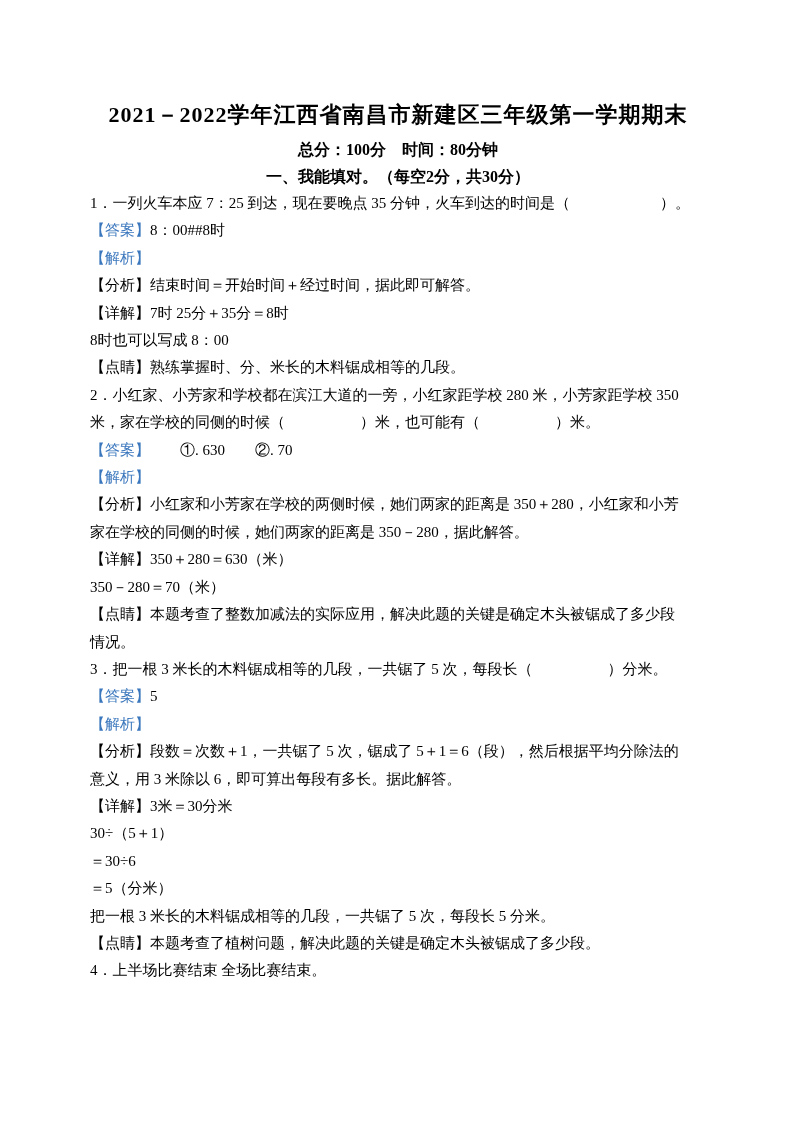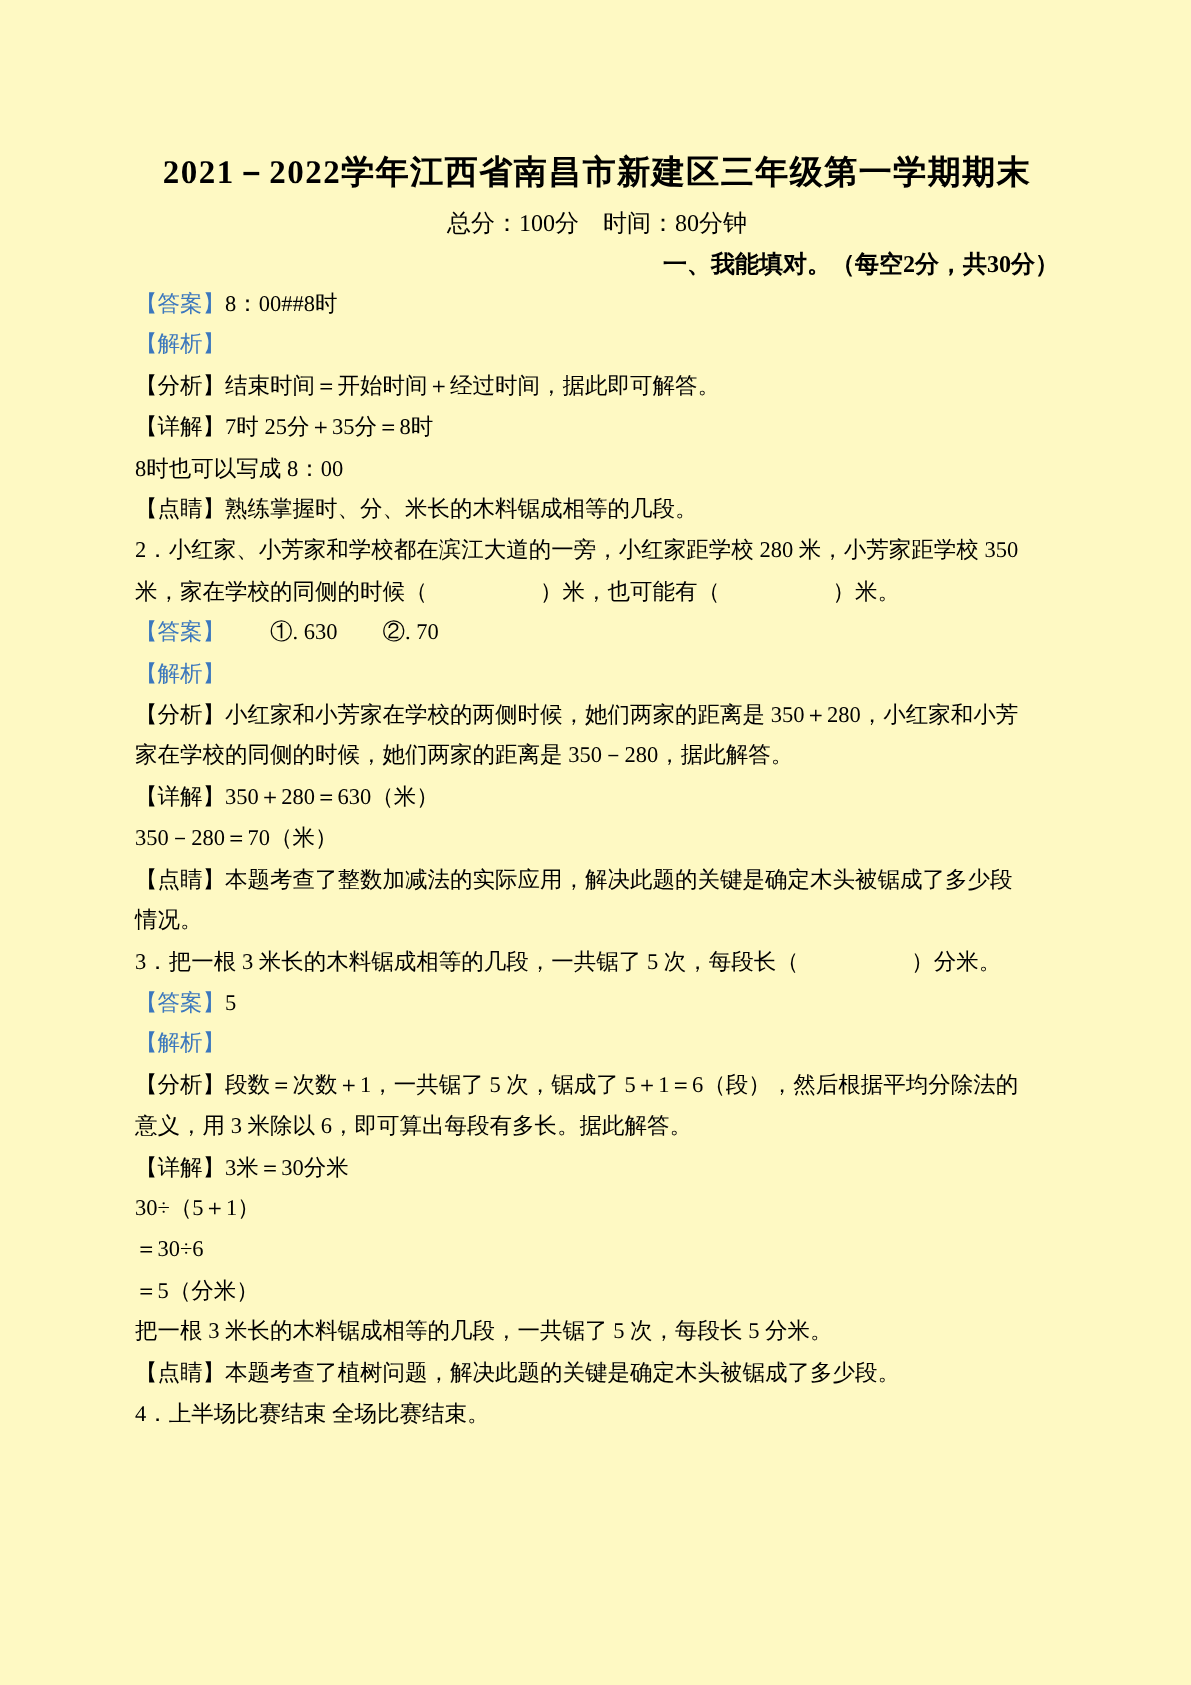--- a/index.html
+++ b/index.html
@@ -1,47 +1,47 @@
 <!DOCTYPE html>
 <html lang="zh" style="--label-blue: #3B77BD;"><head>
 <meta charset="utf-8">
 <style>
   html, body { margin: 0; padding: 0; background: #e8e8e8; }
   .page {
     position: relative;
     width: 794px;
     height: 1123px;
     margin: 0 auto;
-    background: #fef9c3;
+    background: #ffffff;
     box-sizing: border-box;
     padding: 92px 88px 0 90px;
     font-family: "Liberation Serif", "DejaVu Serif", serif;
     color: #000000;
     overflow: hidden;
   }
   .title {
     margin: 0;
     font-size: 22px;
     font-weight: bold;
     text-align: center;
     line-height: 46px;
     letter-spacing: 1px;
   }
   .meta {
     margin: 0;
     font-size: 16px;
-    font-weight: normal;
+    font-weight: bold;
     text-align: center;
     line-height: 24px;
   }
   .section-heading {
     margin: 2px 0 0 0;
     font-size: 16px;
     font-weight: bold;
-    text-align: right;
+    text-align: center;
     line-height: 26px;
   }
   .content { margin-top: 0; }
   .content p {
     margin: 0;
     font-size: 15px;
     line-height: 27.4px;
     white-space: pre-wrap;
   }
   .blue-label { color: var(--label-blue, #3B77BD); }
@@ -49,20 +49,21 @@
 </head>
 <body>
 
 <div class="page">
   <h1 class="title">
     <div>2021－2022学年江西省南昌市新建区三年级第一学期期末</div>
   </h1>
   <p class="meta">总分：100分　时间：80分钟</p>
   <h2 class="section-heading">一、我能填对。（每空2分，共30分）</h2>
   <div class="content" id="content-lines">
+      <p><span>1．一列火车本应 7：25 到达，现在要晚点 35 分钟，火车到达的时间是（　　　　　　）。</span></p>
       <p><span class="blue-label">【答案】</span><span>8：00##8时</span></p>
       <p><span class="blue-label">【解析】</span><span></span></p>
       <p><span>【分析】结束时间＝开始时间＋经过时间，据此即可解答。</span></p>
       <p><span>【详解】7时 25分＋35分＝8时</span></p>
       <p><span>8时也可以写成 8：00</span></p>
       <p><span>【点睛】熟练掌握时、分、米长的木料锯成相等的几段。</span></p>
       <p><span>2．小红家、小芳家和学校都在滨江大道的一旁，小红家距学校 280 米，小芳家距学校 350</span></p>
       <p><span>米，家在学校的同侧的时候（　　　　　）米，也可能有（　　　　　）米。</span></p>
       <p><span class="blue-label">【答案】</span><span>　　①. 630　　②. 70</span></p>
       <p><span class="blue-label">【解析】</span><span></span></p>

